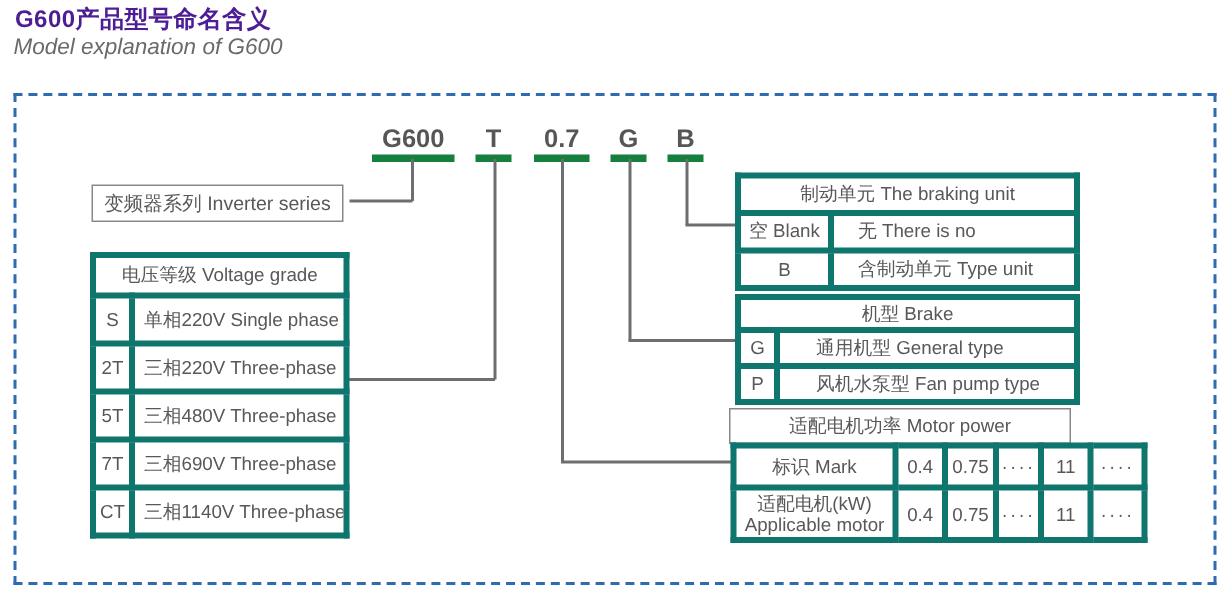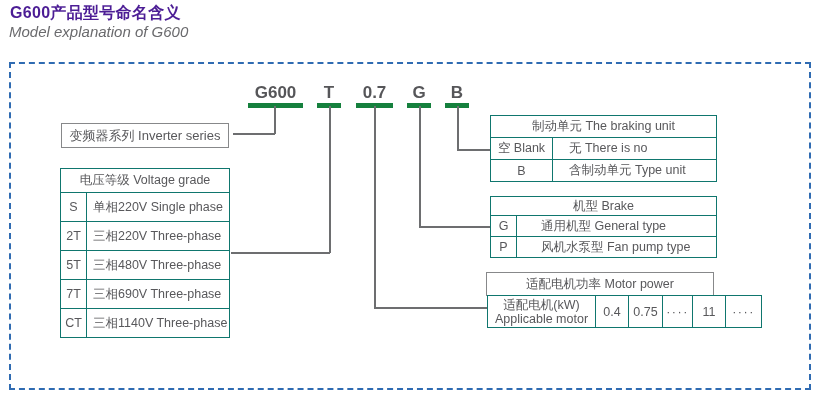--- a/index.html
+++ b/index.html
@@ -45,21 +45,21 @@
 
   
   .inverter-box {
     position:absolute; left:61px; top:123px; width:166px; height:23px;
     border:1px solid #87888a; display:flex; align-items:center; justify-content:center;
     font-size:13px; white-space:nowrap;
   }
 
   
   table { border-collapse:collapse; table-layout:fixed; font-size:12.5px; color:#58585b; position:absolute; }
-  td { border:1px solid #0f766e; overflow:hidden; white-space:nowrap; padding:0; }
+  td { border:4px solid #0f766e; overflow:hidden; white-space:nowrap; padding:0; }
   td.hd   { text-align:center; }
   td.code { text-align:center; }
   td.desc { padding-left:8px; }
 
   
   #voltage-table { left:60px; top:168px; width:169px; }
   #voltage-table td.hd   { height:23px; }
   #voltage-table td      { height:28px; }
   #voltage-table td.desc { padding-left:6px; }
 
@@ -193,20 +193,28 @@
   <table id="power-table">
     <colgroup>
       <col style="width:108px">
         <col style="width:33px">
         <col style="width:34px">
       <col style="width:30px">
         <col style="width:33px">
         <col style="width:36px">
     </colgroup>
     <tbody>
+        <tr>
+      <td class="lbl">标识 Mark</td>
+      <td>0.4</td>
+      <td>0.75</td>
+      <td class="dots">····</td>
+      <td>11</td>
+      <td class="dots">····</td>
+    </tr>
     <tr class="tall">
       <td class="lbl">
         <div class="two-line">适配电机(kW)</div>
         <div class="two-line">Applicable motor</div>
       </td>
       <td>0.4</td>
       <td>0.75</td>
       <td class="dots">····</td>
       <td>11</td>
       <td class="dots">····</td>

